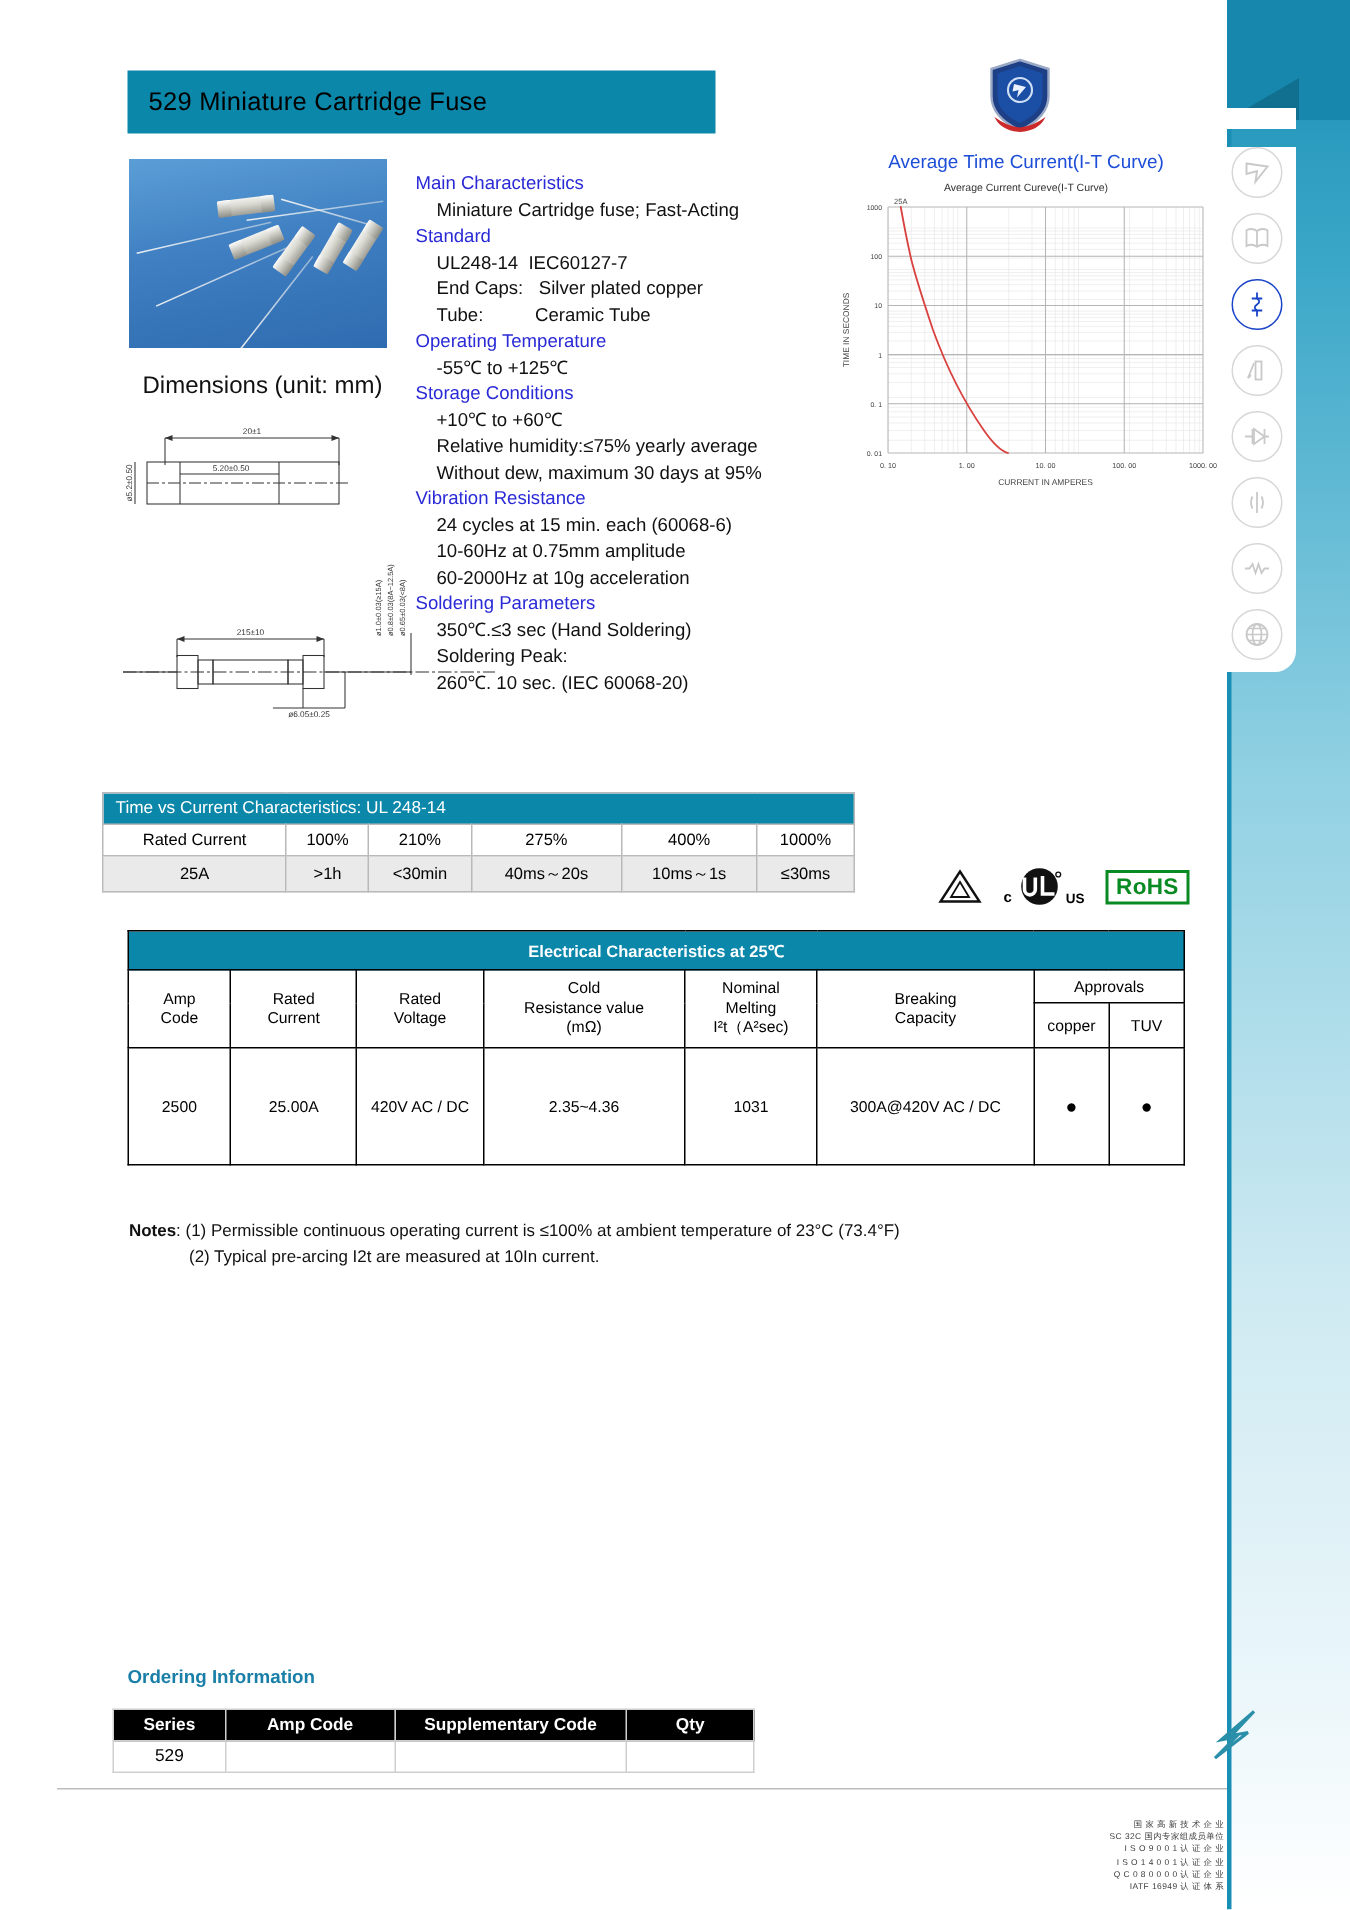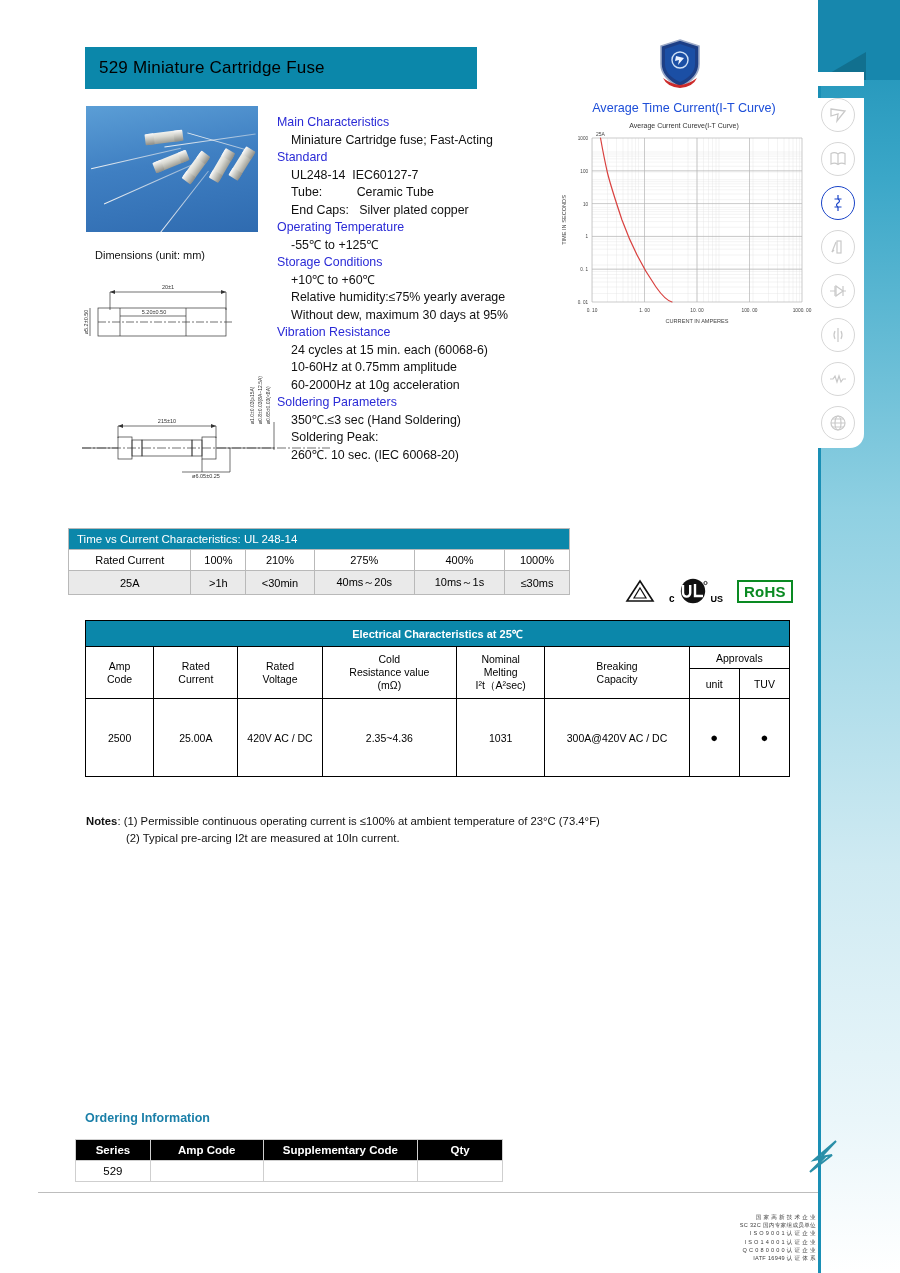--- a/index.html
+++ b/index.html
@@ -85,21 +85,21 @@
   
   .specs {
     position: absolute; left: 277px; top: 114px; width: 270px;
     font-size: 12.4px; line-height: 17.5px;
   }
   .spec-head { color: #2a2ad6; }
   .spec-sub { padding-left: 14px; color: #111; white-space: pre; }
 
   
   .dim-title {
-    position: absolute; left: 95px; top: 249px; font-size: 11px; color: #111;
+    position: absolute; left: 95px; top: 249px; font-size: 16px; color: #111;
   }
   .draw1 { position: absolute; left: 82px; top: 266px; }
   .draw2 { position: absolute; left: 82px; top: 352px; }
 
   
   .chart-logo { position: absolute; left: 657px; top: 38px; width: 46px; height: 52px; }
   .chart-title {
     position: absolute; left: 560px; top: 101px; width: 248px; text-align: center;
     font-size: 12.6px; color: #1d4ed8;
   }
@@ -270,22 +270,22 @@
   <div class="specs">
     <div>
         <div class="spec-head">Main Characteristics</div>
         <div class="spec-sub">Miniature Cartridge fuse; Fast-Acting</div>
       </div>
     <div>
         <div class="spec-head">Standard</div>
         <div class="spec-sub">UL248-14  IEC60127-7</div>
       </div>
     <div>
+        <div class="spec-sub">End Caps:   Silver plated copper</div>
         <div class="spec-sub">Tube:          Ceramic Tube</div>
-        <div class="spec-sub">End Caps:   Silver plated copper</div>
       </div>
     <div>
         <div class="spec-head">Operating Temperature</div>
         <div class="spec-sub">-55℃ to +125℃</div>
       </div>
     <div>
         <div class="spec-head">Storage Conditions</div>
         <div class="spec-sub">+10℃ to +60℃</div>
         <div class="spec-sub">Relative humidity:≤75% yearly average</div>
         <div class="spec-sub">Without dew, maximum 30 days at 95%</div>
@@ -452,21 +452,21 @@
     <tr>
       <th class="hcell" rowspan="2" style="width:68px;">Amp<br>Code</th>
       <th class="hcell" rowspan="2" style="width:84px;">Rated<br>Current</th>
       <th class="hcell" rowspan="2" style="width:84px;">Rated<br>Voltage</th>
       <th class="hcell" rowspan="2" style="width:134px;">Cold<br>Resistance value<br>(mΩ)</th>
       <th class="hcell" rowspan="2" style="width:88px;">Nominal<br>Melting<br>I²t（A²sec)</th>
       <th class="hcell" rowspan="2" style="width:144px;">Breaking<br>Capacity</th>
       <th colspan="2" style="height:22px;">Approvals</th>
     </tr>
     <tr>
-      <th style="width:50px; height:30px;">unit</th>
+      <th style="width:50px; height:30px;">copper</th>
       <th style="width:50px; height:30px;">TUV</th>
     </tr>
     <tr>
       <td class="dcell">2500</td>
       <td class="dcell">25.00A</td>
       <td class="dcell">420V AC / DC</td>
       <td class="dcell">2.35~4.36</td>
       <td class="dcell">1031</td>
       <td class="dcell">300A@420V  AC / DC</td>
       <td class="dcell dot">●</td>

